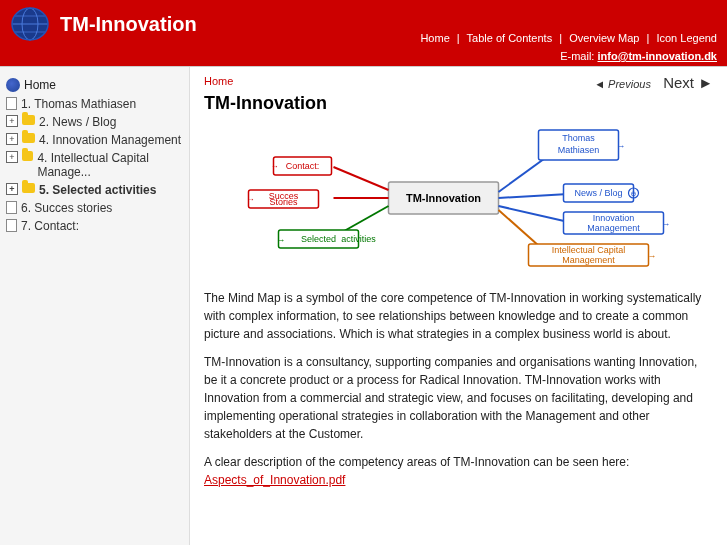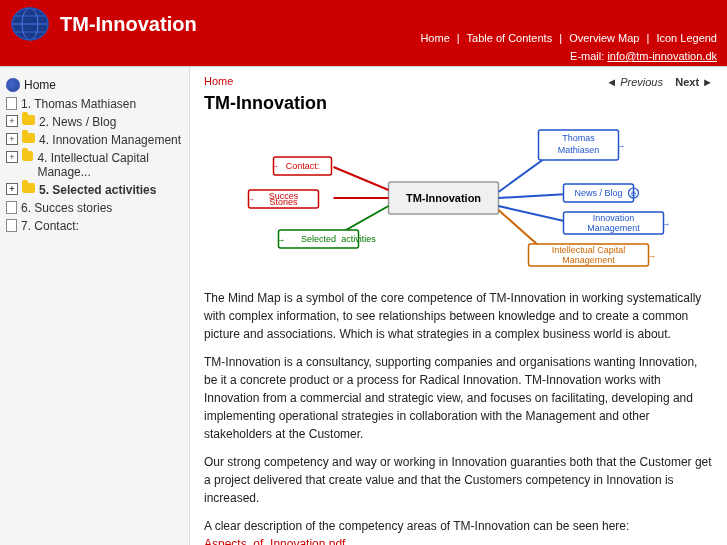--- a/index.html
+++ b/index.html
@@ -35,21 +35,21 @@
     #header-nav span.sep { margin: 0 4px; }
 
     
     #email-bar {
       background: #cc0000;
       text-align: right;
       padding: 2px 10px 4px 0;
       color: #fff;
       font-size: 11px;
     }
-    #email-bar a { color: #fff; text-decoration: underline; }
+    #email-bar a { color: #fff; text-decoration: underline; font-weight: bold; }
 
     
     #main-layout {
       display: flex;
       flex-direction: row;
       border-top: 1px solid #ccc;
     }
 
     
     #sidebar {
@@ -237,21 +237,21 @@
       <span>7. Contact:</span>
     </div>
   </div>
 
   <div id="content">
     <div style="display:flex; justify-content:space-between; align-items:center; margin-bottom:2px;">
       <span id="breadcrumb" style="color: rgb(204, 0, 0); cursor: pointer;">Home</span>
       <div id="nav-arrows">
         <a style="color: rgb(51, 51, 51); text-decoration: none; cursor: pointer; font-size: 11px; font-style: italic;">◄ Previous</a>
         &nbsp;&nbsp;
-        <a style="color: rgb(51, 51, 51); text-decoration: none; cursor: pointer; font-size: 11px; font-weight: bold;">Next ►</a>
+        <a style="color: rgb(51, 51, 51); text-decoration: none; cursor: pointer; font-size: 15px;">Next ►</a>
       </div>
     </div>
 
     <div id="page-title">TM-Innovation</div>
 
     <div id="mindmap-container">
       <svg id="mindmap-svg" viewBox="0 0 490 155" xmlns="http://www.w3.org/2000/svg">
 
         <rect x="175" y="60" width="110" height="32" fill="#f0f0f0" stroke="#999" stroke-width="1.5" rx="2"></rect>
         <text x="230" y="80" text-anchor="middle" font-size="11" font-weight="bold" fill="#000">TM-Innovation</text>
@@ -295,20 +295,19 @@
 
         <line x1="175" y1="68" x2="120" y2="45" stroke="#cc0000" stroke-width="2"></line>
         <rect x="60" y="35" width="58" height="18" fill="#fff" stroke="#cc0000" stroke-width="1.5" rx="2"></rect>
         <text x="89" y="47" text-anchor="middle" font-size="9" fill="#cc0000">Contact:</text>
         <text x="57" y="46" font-size="8" fill="#cc0000">→</text>
       </svg>
     </div>
 
     <p class="content-para">The Mind Map is a symbol of the core competence of TM-Innovation in working systematically  with complex  information, to see relationships between knowledge and to create a common  picture  and  associations.  Which  is what strategies in a complex business world is about.</p>
     <p class="content-para">TM-Innovation is a consultancy, supporting companies and organisations wanting Innovation, be  it a concrete  product or a process for Radical Innovation. TM-Innovation works with Innovation  from a commercial and  strategic view,  and  focuses on facilitating, developing and implementing  operational strategies in collaboration with  the Management and other stakeholders at the  Customer.</p>
-    <p class="content-para">Our strong competency and way or working in Innovation guaranties both that the Customer  get  a project  delivered that create value and that the Customers competency in Innovation is  increased.</p>
     <p class="content-para">
       <span>A clear description of the competency areas of TM-Innovation can be seen here:</span><br>
       <a style="color: rgb(204, 0, 0); text-decoration: underline; cursor: pointer;">Aspects_of_Innovation.pdf</a>
     </p>
 
   </div>
 </div>
 
 </body></html>

